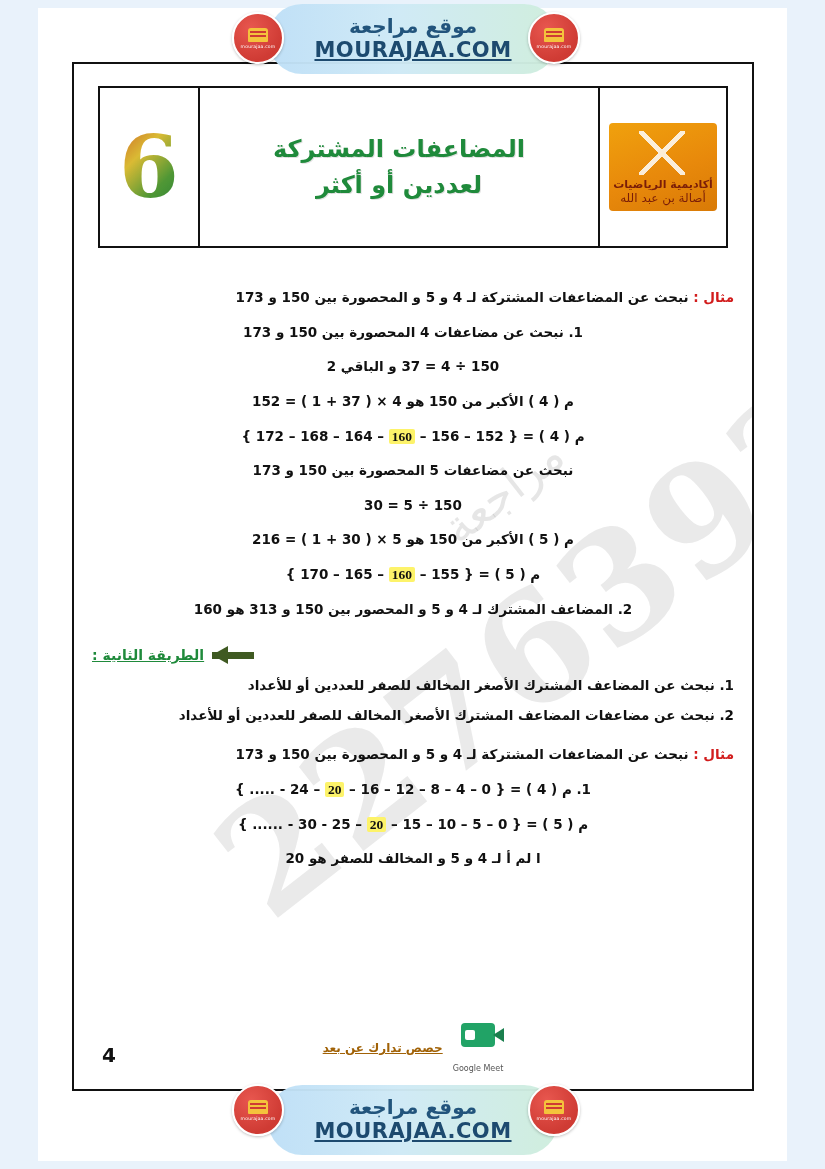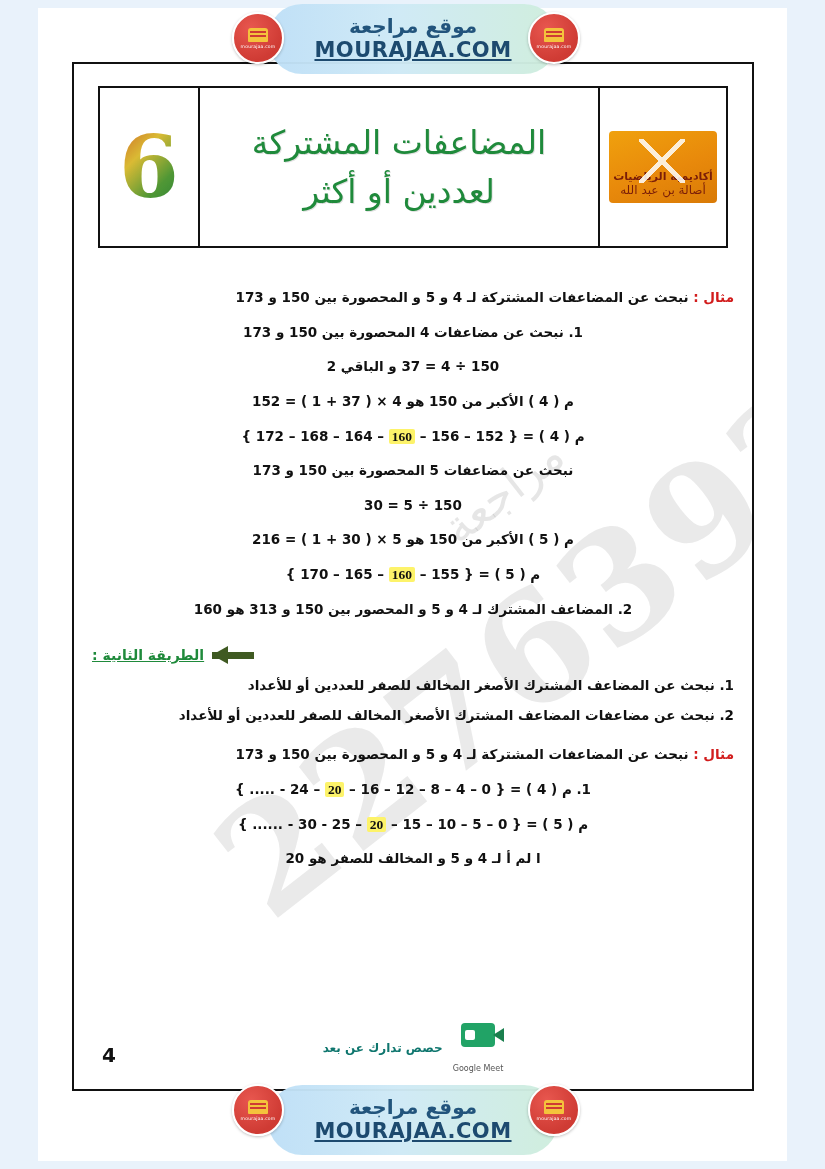--- a/index.html
+++ b/index.html
@@ -101,29 +101,29 @@
     background:linear-gradient(135deg,#e46b2a 0%,#f3d03a 35%,#59a93c 70%,#2f8f3e 100%);
     -webkit-background-clip:text;background-clip:text;color:transparent;
     text-shadow:0 0 0 rgba(0,0,0,.1);
     line-height:1;
   }
   .head-title{
     flex:1;border:2px solid #111;border-right:0;border-left:0;background:#fff;
     display:flex;flex-direction:column;align-items:center;justify-content:center;
   }
   .ttl1,.ttl2{
-    color:#1f8a3b;font-weight:normal;font-size:33px;line-height:1.5;
+    color:#1f8a3b;font-weight:bold;font-size:24px;line-height:1.5;
     text-shadow:1px 1px 0 rgba(0,0,0,.12);
   }
   .head-logo{
     width:126px;border:2px solid #111;background:#fff;
     display:flex;align-items:center;justify-content:center;
   }
   .logo-box{
-    width:108px;height:72px;border-radius:4px;
+    width:108px;height:88px;border-radius:4px;
     background:linear-gradient(160deg,#f0a10d 0%,#e8890b 55%,#d97a06 100%);
     display:flex;flex-direction:column;align-items:center;justify-content:flex-end;
     padding-bottom:6px;box-sizing:border-box;position:relative;overflow:hidden;
   }
   .logo-box:before{
     content:"";position:absolute;left:30px;top:8px;width:46px;height:44px;
     background:
       linear-gradient(45deg,transparent 46%,#fff 46%,#fff 54%,transparent 54%),
       linear-gradient(-45deg,transparent 46%,#fff 46%,#fff 54%,transparent 54%);
     opacity:.85;
@@ -166,21 +166,21 @@
   }
   .list-line{text-align:right;margin:4px 0;}
   
   .pg{
     position:absolute;left:28px;bottom:22px;font-size:20px;font-weight:bold;color:#111;z-index:3;
   }
   .meet{
     position:absolute;left:0;right:0;bottom:16px;display:flex;justify-content:center;
     align-items:center;gap:10px;z-index:3;flex-direction:row-reverse;
   }
-  .meet-text{color:#0f766e;font-size:12px;font-weight:bold;}
+  .meet-text{color:#a16207;font-size:12px;font-weight:bold;text-decoration:underline;}
   .meet-logo{display:flex;flex-direction:column;align-items:center;}
   .meet-ic{
     width:34px;height:24px;background:#21a366;border-radius:4px;position:relative;
   }
   .meet-ic:before{
     content:"";position:absolute;right:-9px;top:5px;width:0;height:0;
     border-top:7px solid transparent;border-bottom:7px solid transparent;
     border-right:11px solid #1a7f4e;
   }
   .meet-ic:after{

